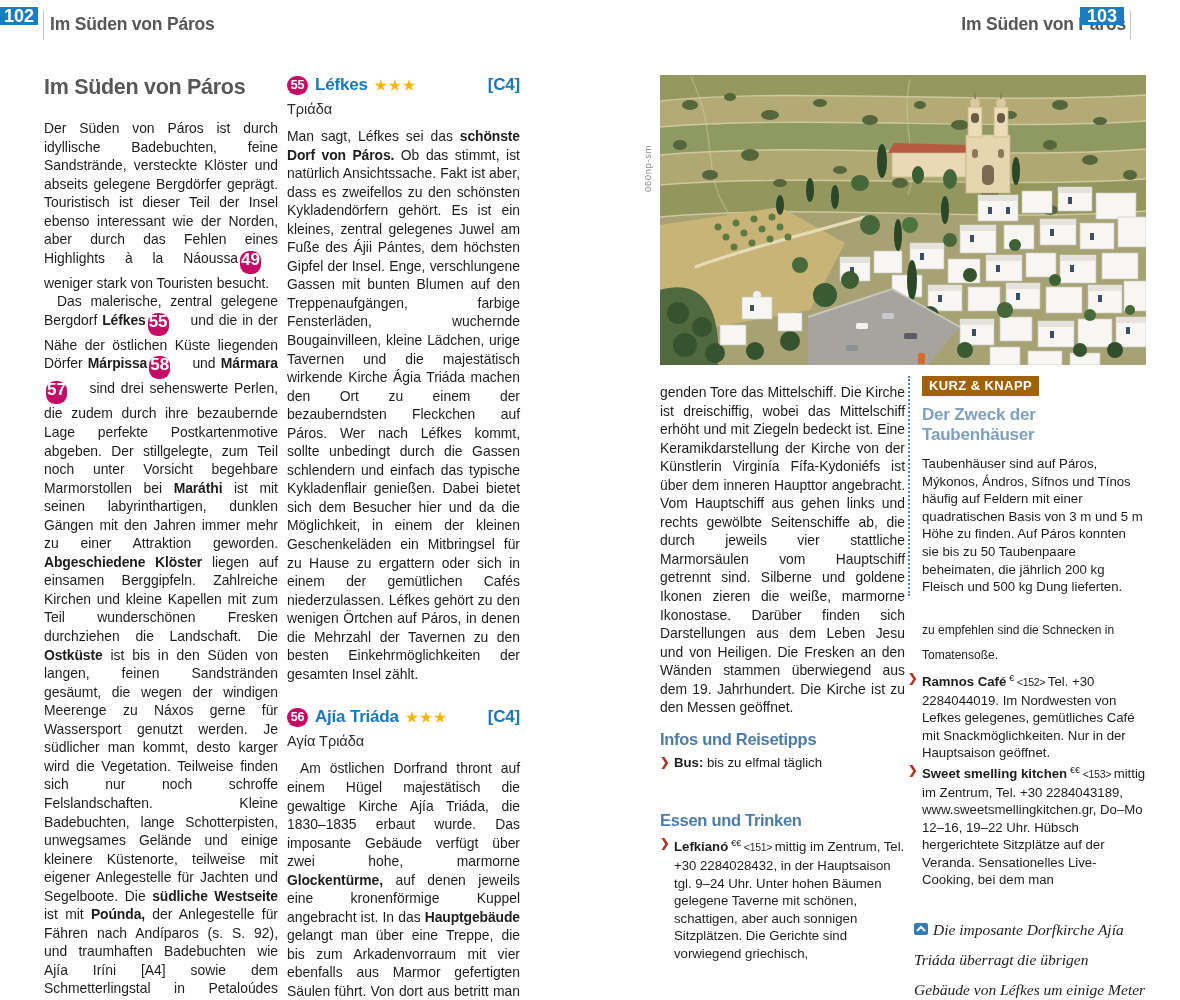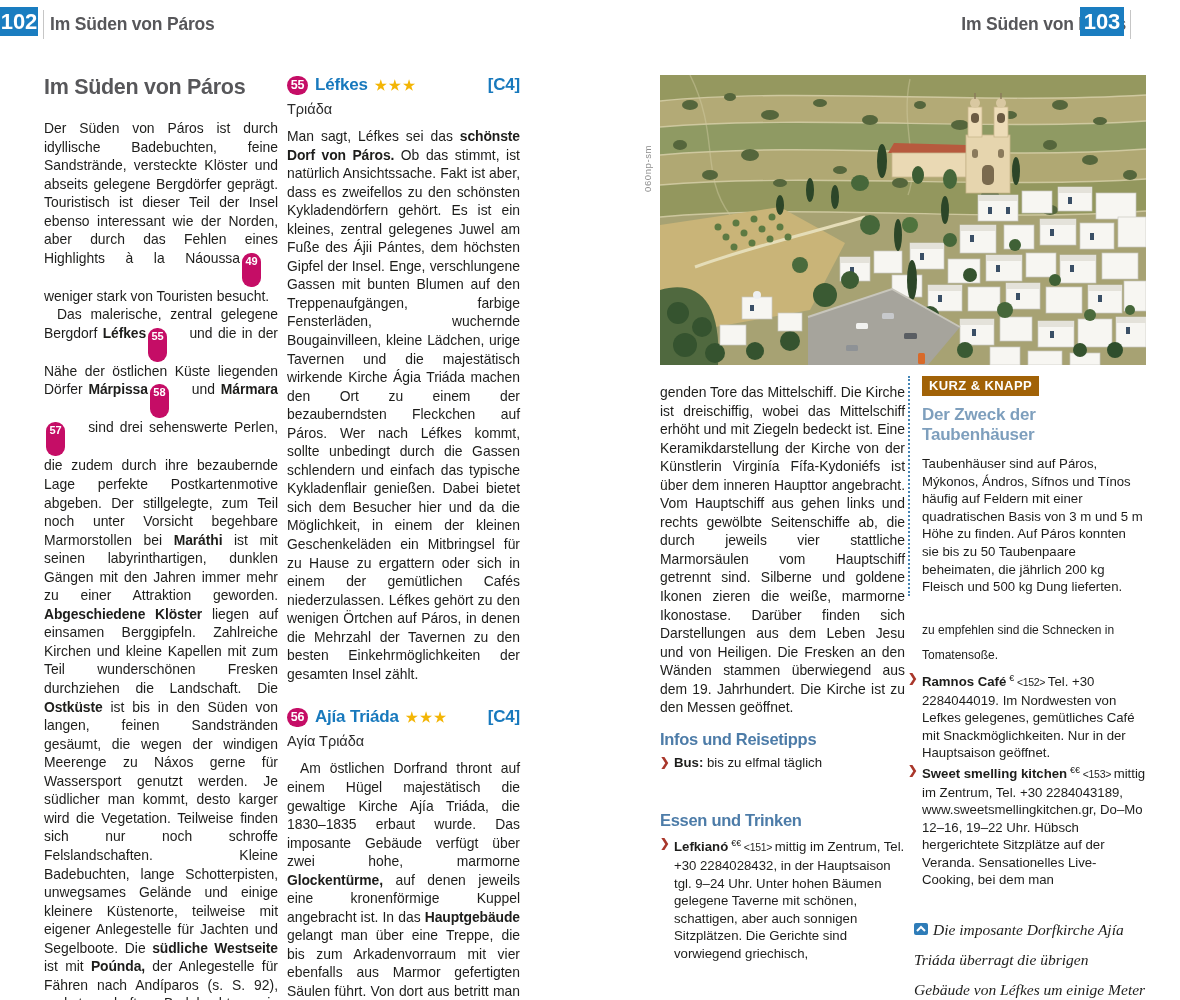--- a/index.html
+++ b/index.html
@@ -3,22 +3,22 @@
 <meta charset="utf-8">
 <style>
   html,body{margin:0;padding:0}
   body{
     width:1180px;height:1000px;position:relative;overflow:hidden;
     background:#ffffff;color:#1d1d1b;
     font-family:"Liberation Sans",sans-serif;
     -webkit-font-smoothing:antialiased;
   }
   
-  .pagenum{position:absolute;top:7px;height:29px;background:#1a7dc0;color:#fff;
-    font-weight:bold;font-size:22px;display:flex;align-items:center;justify-content:center}
+  .pagenum{position:absolute;top:7px;height:18px;background:#1a7dc0;color:#fff;
+    font-weight:bold;font-size:18px;display:flex;align-items:center;justify-content:center}
   .pagenum.left{left:0;width:38px}
   .pagenum.right{left:1080px;width:44px}
   .htitle{position:absolute;top:7px;height:35px;line-height:35px;font-weight:bold;
     font-size:17.5px;color:#57575a;letter-spacing:-0.2px}
   .htitle.left{left:50px}
   .htitle.right{right:54px}
   .vline{position:absolute;top:10px;width:1px;height:29px;background:#c6c6c6}
   .vline.l{left:43px}.vline.r{left:1130px}
 
   
@@ -27,22 +27,22 @@
   .col2{left:287px;top:75px;width:233px}
   .col3{left:660px;top:383px;width:245px}
   .col4{left:908px;top:376px;width:238px}
 
   h1.main{font-size:21.5px;line-height:24px;color:#57575a;margin:0 0 20px;letter-spacing:-0.3px}
 
   p.body{font-size:13.9px;line-height:18.55px;text-align:justify;margin:0;hyphens:auto;-webkit-hyphens:auto}
   p.body.ind{text-indent:13px}
   p.body b{letter-spacing:-0.1px}
 
-  .badge{display:inline-block;min-width:17px;height:34px;border-radius:9px;background:#c50d66;
-    color:#fff;font-weight:bold;font-size:11px;line-height:17px;text-align:center;
+  .badge{display:inline-block;min-width:17px;height:23px;border-radius:9px;background:#c50d66;
+    color:#fff;font-weight:bold;font-size:17px;line-height:17px;text-align:center;
     padding:0 1px;margin:0 17px 0 2px;vertical-align:-2px;text-indent:0}
 
   .sec-head{display:flex;align-items:center;gap:7px;font-weight:bold;color:#1879bd;
     font-size:17px;margin:0 0 6px;letter-spacing:-0.2px}
   .sec-head .badge{width:19px;height:19px;border-radius:10px;line-height:19px;font-size:12.5px;margin:0;vertical-align:0}
   .stars{color:#f3b505;font-size:13.5px;letter-spacing:2px}
   .gridref{margin-left:auto;font-weight:bold;color:#1879bd}
   .greek{font-size:14.5px;color:#2c2c2c;margin:0 0 10px}
   .sec2{margin-top:24px}
 

